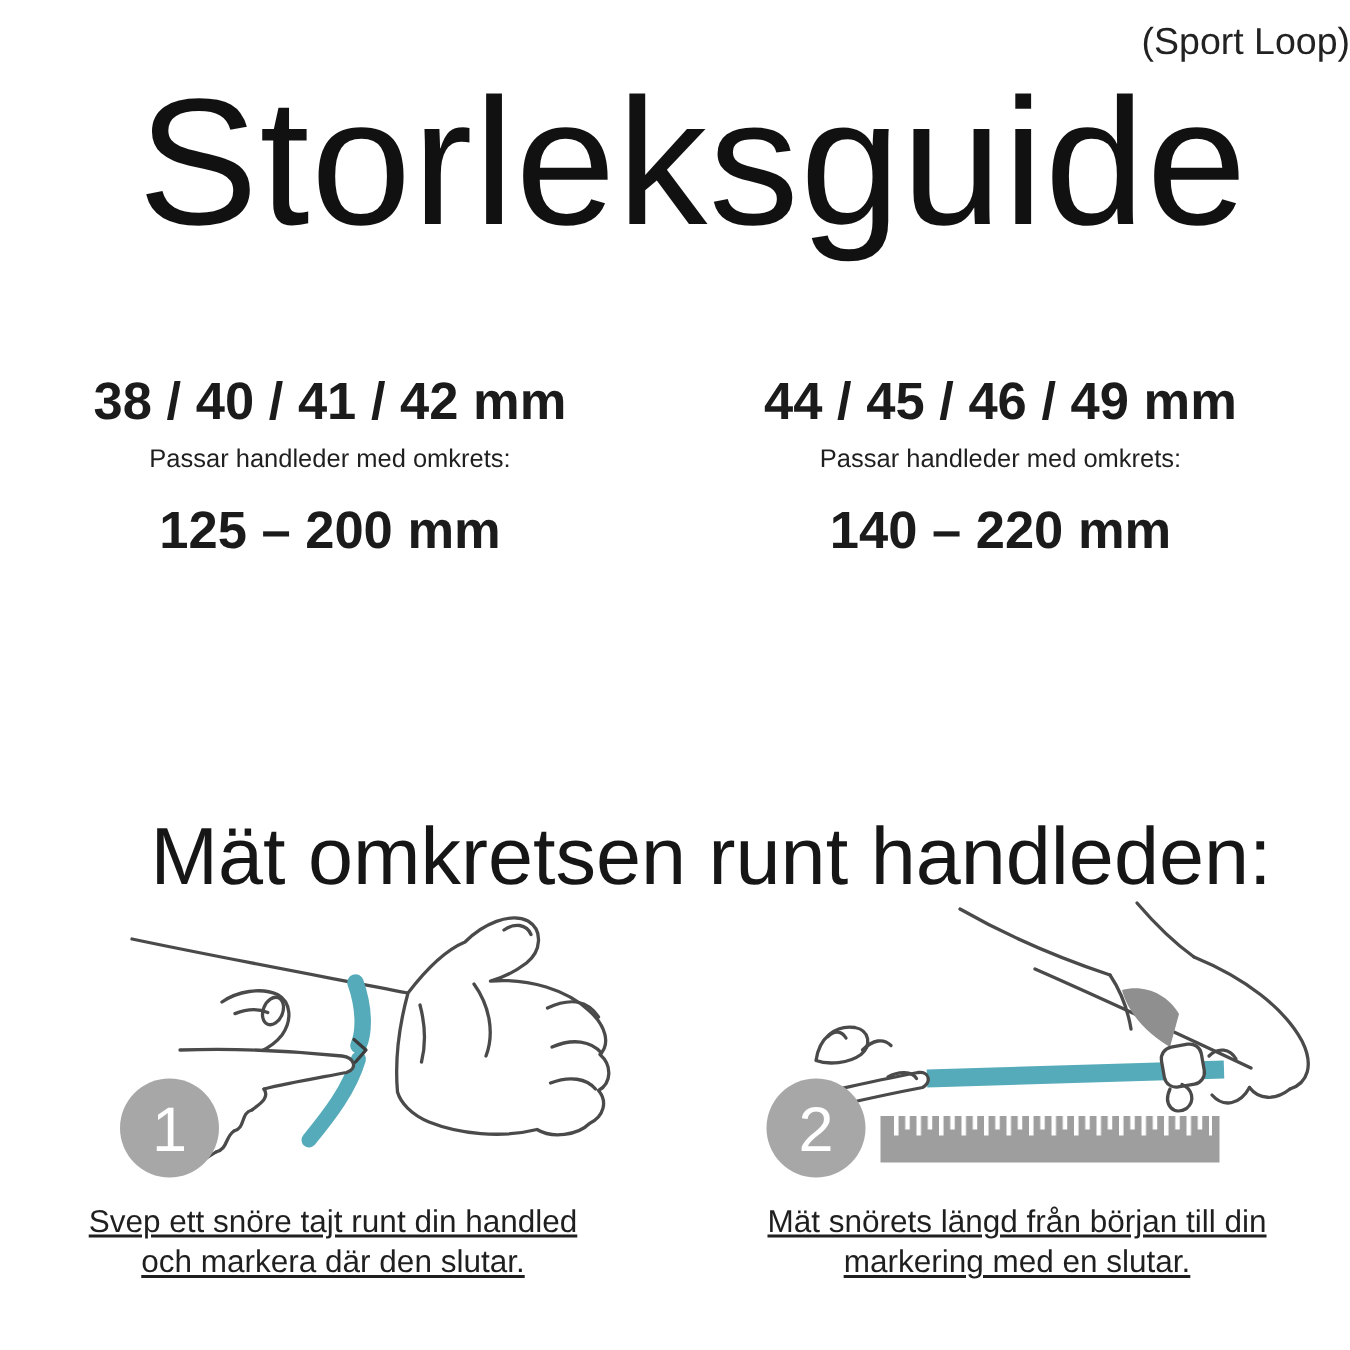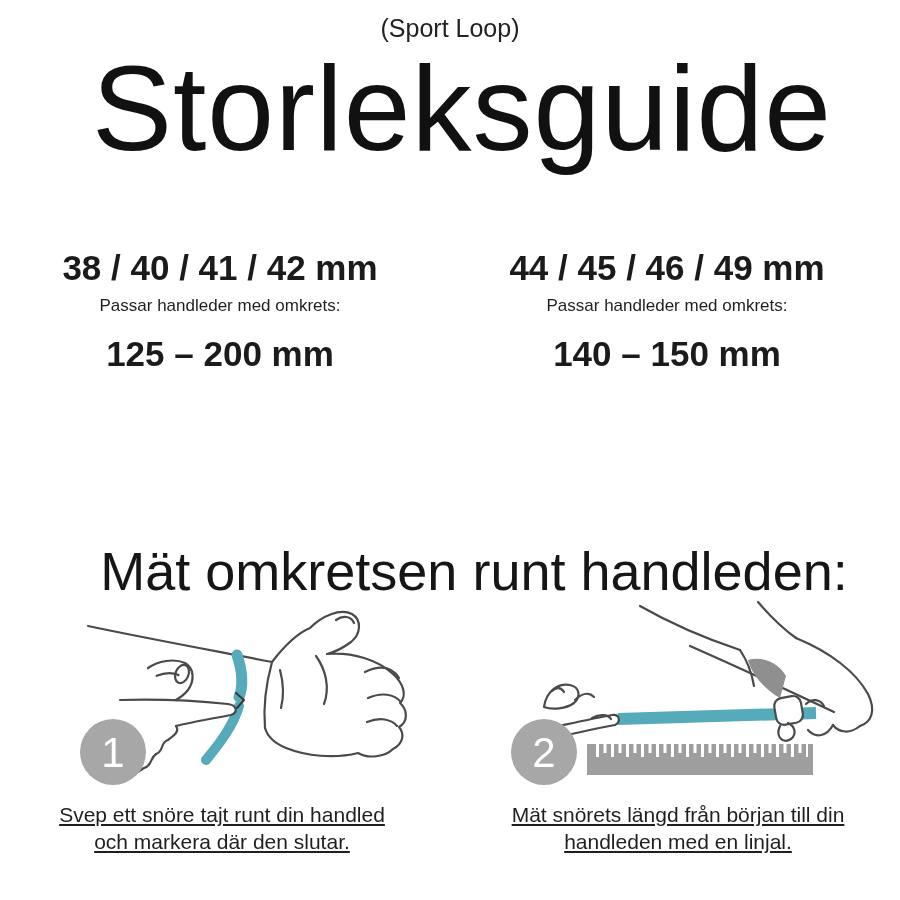--- a/index.html
+++ b/index.html
@@ -6,21 +6,21 @@
   body{
     width:900px;height:900px;
     background:#ffffff;
     font-family:"Liberation Sans", sans-serif;
     color:#1b1b1b;
     position:relative;
     overflow:hidden;
   }
   .abs{position:absolute;}
   .centered{left:0;width:900px;text-align:center;}
-  .subtitle{top:13px;font-size:25px;line-height:1.2;color:#222;}
+  .subtitle{top:13px;font-size:25px;line-height:1.2;color:#222;text-align:right;}
   .title{top:48px;font-size:120px;line-height:1;letter-spacing:1px;font-weight:400;color:#111;padding-left:12px;}
   .size-col{width:400px;text-align:center;top:248px;}
   .size-col .sizes{font-size:35px;font-weight:700;line-height:1.15;}
   .size-col .fits{font-size:17px;font-weight:400;line-height:1.2;margin-top:8px;color:#1f1f1f;}
   .size-col .range{font-size:35px;font-weight:700;line-height:1.15;margin-top:17px;}
   .col-left{left:20px;}
   .col-right{left:467px;}
   .measure-heading{top:542px;font-size:54px;font-weight:400;line-height:1.1;color:#161616;padding-left:24px;}
   .illus{top:600px;height:200px;}
   .illus-1{left:60px;width:360px;}
@@ -38,21 +38,21 @@
 <div class="abs centered title">Storleksguide</div>
 
 <div class="abs size-col col-left">
   <div class="sizes">38 / 40 / 41 / 42 mm</div>
   <div class="fits">Passar handleder med omkrets:</div>
   <div class="range">125 – 200 mm</div>
 </div>
 <div class="abs size-col col-right">
   <div class="sizes">44 / 45 / 46 / 49 mm</div>
   <div class="fits">Passar handleder med omkrets:</div>
-  <div class="range">140 – 150 mm</div>
+  <div class="range">140 – 220 mm</div>
 </div>
 
 <div class="abs centered measure-heading">Mät omkretsen runt handleden:</div>
 
 <div class="abs illus illus-1">
   <svg width="360" height="200" viewBox="0 0 360 200">
 
     <g stroke="#4a4a4a" stroke-width="2.2" fill="none" stroke-linecap="round" stroke-linejoin="round">
       <path d="M28,26 C85,38 150,50 212,62"></path>
     </g>
@@ -147,14 +147,14 @@
     </g>
   </svg>
 </div>
 
 <div class="abs caption cap-1">
   <div>Svep ett snöre tajt runt din handled</div>
   <div>och markera där den slutar.</div>
 </div>
 <div class="abs caption cap-2">
   <div>Mät snörets längd från början till din</div>
-  <div>handleden med en linjal.</div>
+  <div>markering med en slutar.</div>
 </div>
 
 </body></html>

